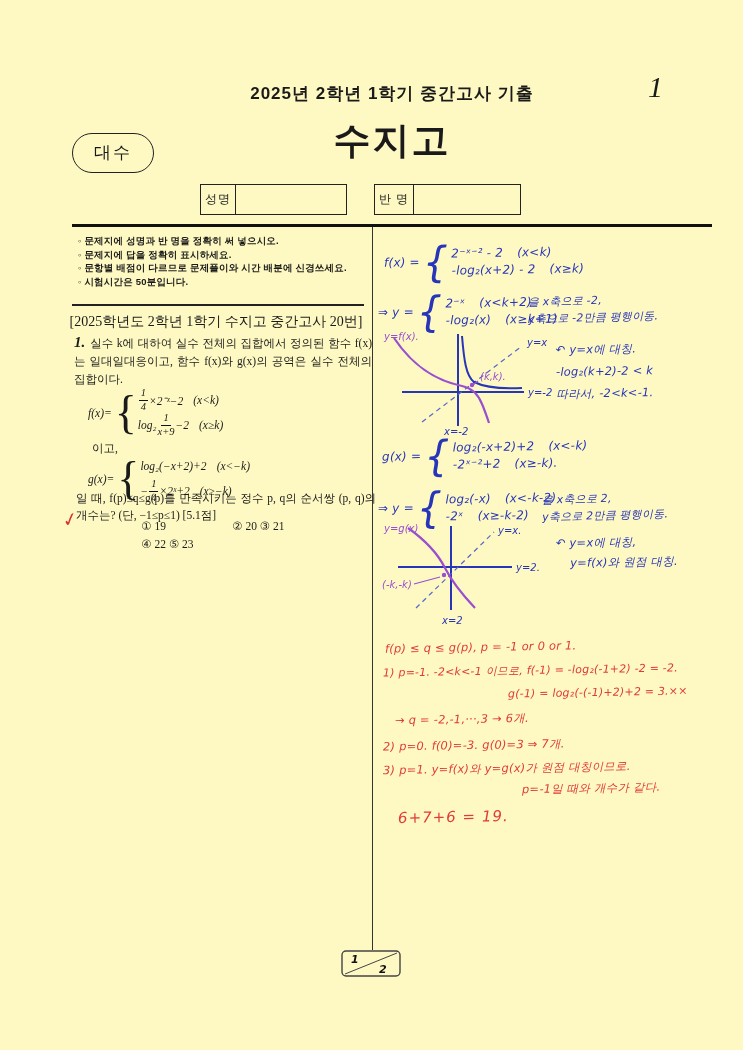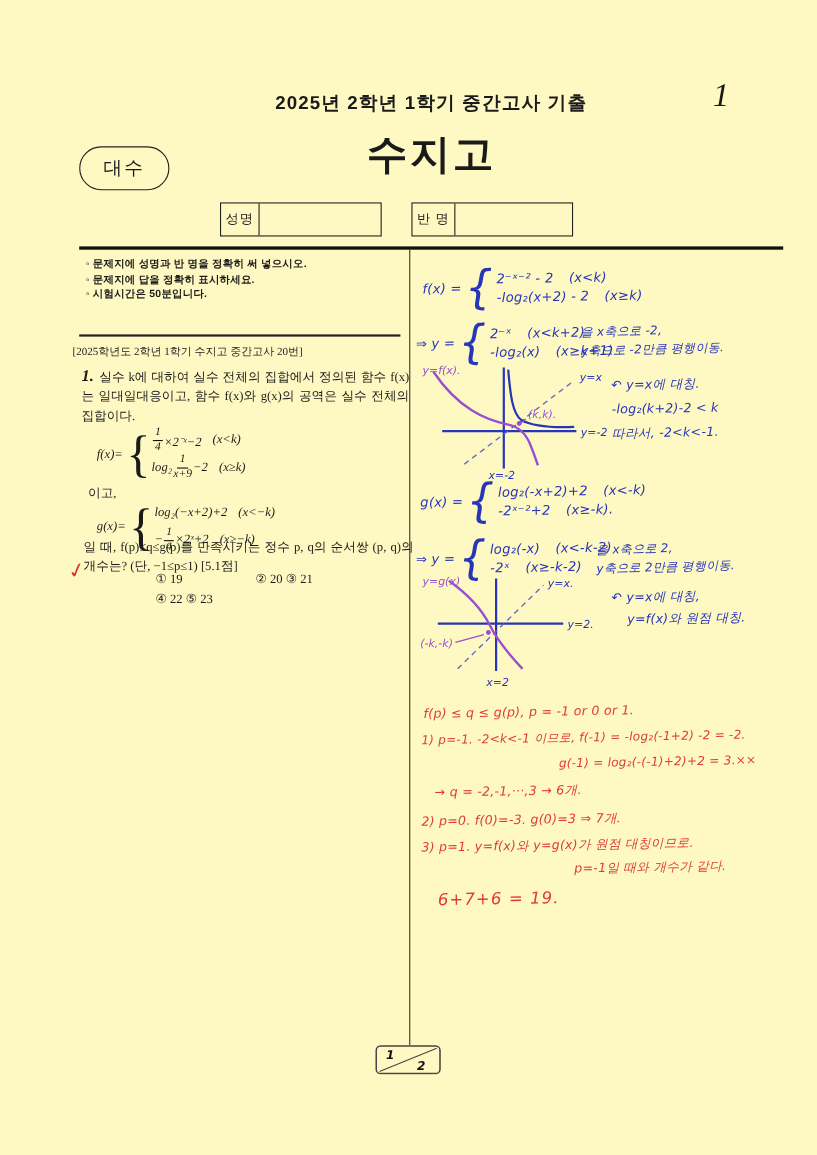--- a/index.html
+++ b/index.html
@@ -23,21 +23,21 @@
     font-size:37px; font-weight:800; letter-spacing:2px; }
   .name-table { top:184px; height:31px; border:1px solid #222; display:flex; }
   .name-table .lbl { border-right:1px solid #222; display:flex; align-items:center;
     justify-content:center; font-size:12px; letter-spacing:1px; padding:0 4px; }
   .name-table .val { flex:1; }
   .rule-thick { left:72px; top:224px; width:640px; height:2.6px; background:#111; }
   .divider-v { left:372px; top:227px; width:1.3px; height:723px; background:#333; }
   .instr { left:78px; top:234px; font-size:9.5px; font-weight:700;
     line-height:13.5px; letter-spacing:0.2px; }
   .rule-thin { left:72px; top:304px; width:292px; height:1.6px; background:#222; }
-  .source-line { left:66px; top:313px; width:300px; text-align:left; font-size:10px; }
+  .source-line { left:66px; top:313px; width:300px; text-align:center; font-size:14px; }
   .intro-block { left:74px; top:333px; width:298px; font-size:11.5px; line-height:18px;
     text-align:justify; }
   .prob-no { font-size:15px; font-weight:800; font-style:italic;
     font-family:"Liberation Serif", serif; padding-right:5px; }
   .pformula { display:flex; align-items:center; font-size:11.5px; font-style:italic; }
   .pbrace { font-size:46px; font-weight:200; font-style:normal;
     transform:scaleY(1.02); margin:0 1px 0 3px; }
   .prows { display:flex; flex-direction:column; gap:3px; }
   .prow { display:flex; align-items:center; height:22px; }
   .frac { display:inline-flex; flex-direction:column; align-items:center;
@@ -83,20 +83,21 @@
     <div class="lbl serif">반 명</div>
     <div class="val"></div>
   </div>
 
   <div class="abs rule-thick"></div>
   <div class="abs divider-v"></div>
 
   <div class="abs instr gothic">
     <div>◦ 문제지에 성명과 반 명을 정확히 써 넣으시오.</div>
     <div>◦ 문제지에 답을 정확히 표시하세요.</div>
+    <div>◦ 문항별 배점이 다르므로 문제풀이와 시간 배분에 신경쓰세요.</div>
     <div>◦ 시험시간은 50분입니다.</div>
   </div>
   <div class="abs rule-thin"></div>
 
   <div class="abs source-line serif">[2025학년도 2학년 1학기 수지고 중간고사 20번]</div>
 
   <div class="abs intro-block serif">
     <span class="prob-no">1.</span><span>실수 k에 대하여 실수 전체의 집합에서 정의된 함수 f(x)는 일대일대응이고, 함수 f(x)와 g(x)의 공역은 실수 전체의 집합이다.</span>
   </div>
 
@@ -117,21 +118,21 @@
         <span class="frac">
             <span class="num">1</span>
             <span>x+9</span>
           </span>
         <span>−2</span>
         <span class="cond">(x≥k)</span>
       </span>
     </span>
   </div>
 
-  <div class="abs serif" style="left:80px; top:441px; font-size:11.5px;">이고,</div>
+  <div class="abs serif" style="left:92px; top:441px; font-size:11.5px;">이고,</div>
 
   <div class="abs pformula serif" style="left:88px; top:452px;">
     <span>g(x)=</span>
     <span class="pbrace">{</span>
     <span class="prows">
       <span class="prow">
         <span>log₂(−x+2)+2</span>
         <span class="cond">(x&lt;−k)</span>
       </span>
       <span class="prow">

